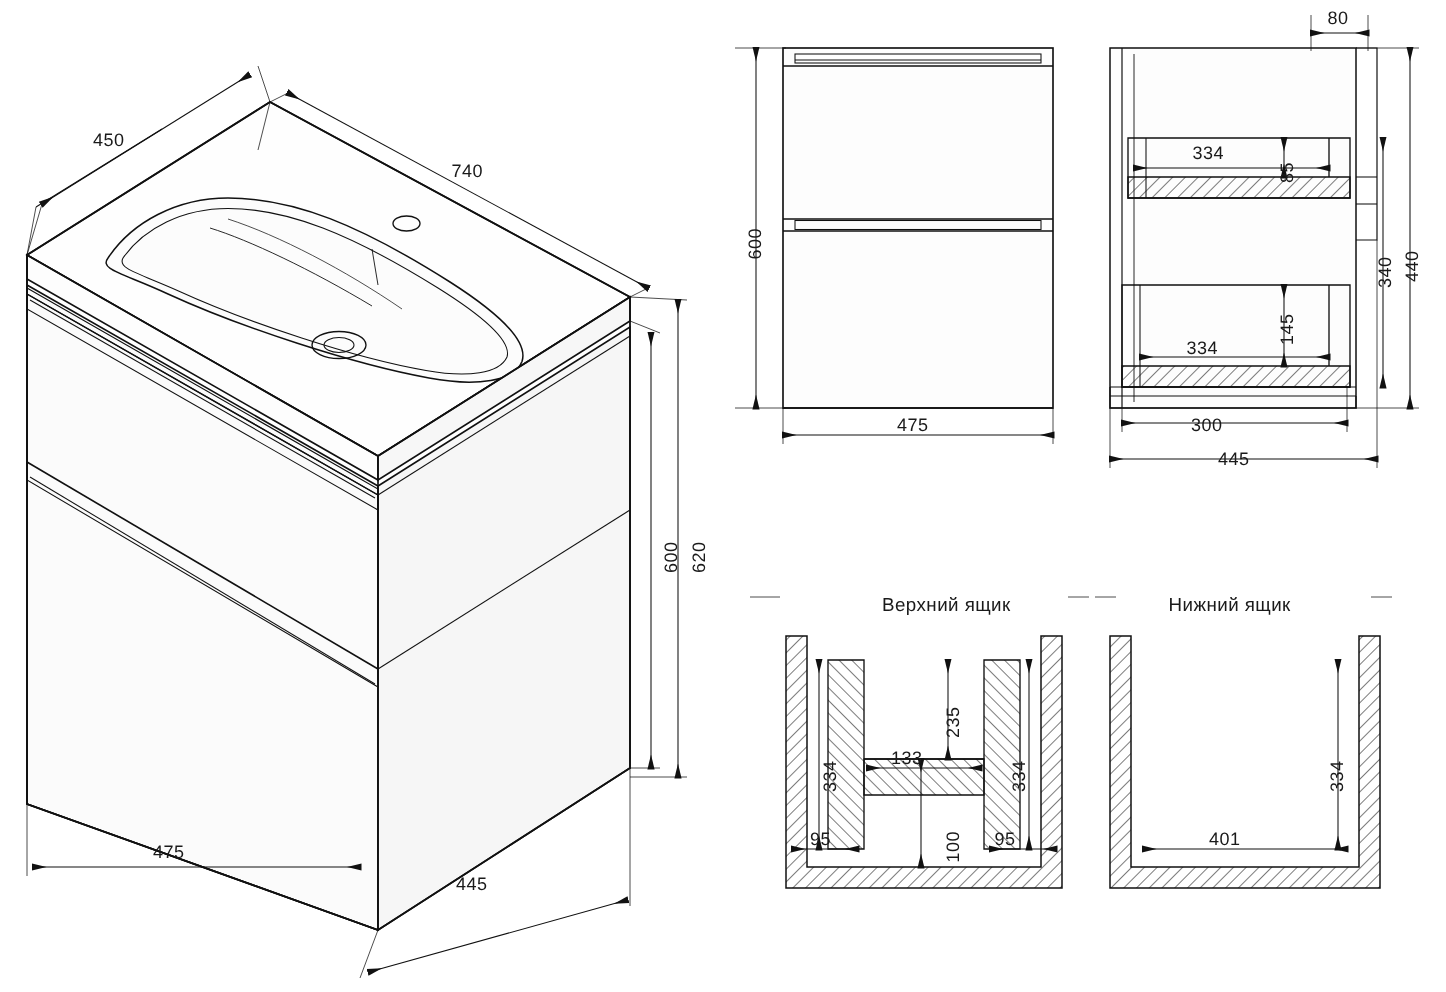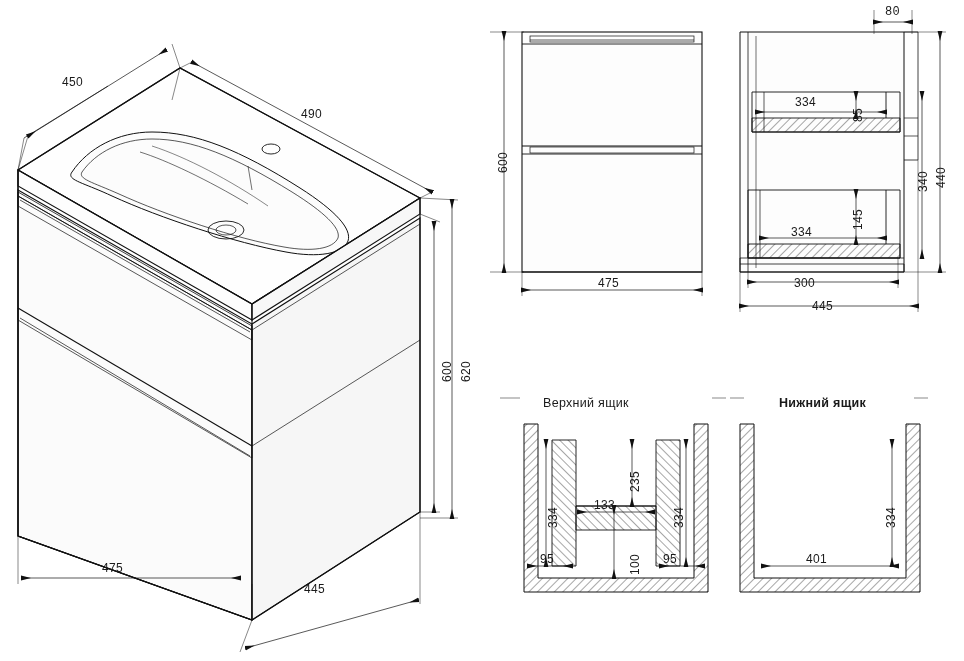--- a/index.html
+++ b/index.html
@@ -236,46 +236,46 @@
       <path d="M740,424 L740,592 L920,592 L920,424 L906,424 L906,578 L754,578 L754,424 Z" fill="url(#hatch)" stroke="#111" stroke-width="1"></path>
     </g>
     <g stroke="#111" stroke-width="0.7" fill="none">
       <line x1="892" y1="440" x2="892" y2="566" marker-start="url(#arS)" marker-end="url(#ar)"></line>
       <line x1="762" y1="566" x2="898" y2="566" marker-start="url(#arS)" marker-end="url(#ar)"></line>
       <line x1="730" y1="398" x2="744" y2="398" stroke-width="0.5"></line>
       <line x1="914" y1="398" x2="928" y2="398" stroke-width="0.5"></line>
     </g>
   </svg>
 
-  <div class="lbl" style="left:62px; top:75px;">450</div>
-  <div class="lbl" style="left:301px; top:107px;">490</div>
+  <div class="lbl" style="left:62px; top:86px;">450</div>
+  <div class="lbl" style="left:301px; top:107px;">740</div>
   <div class="lbl vert" style="left:440px; top:382px;">600</div>
   <div class="lbl vert" style="left:459px; top:382px;">620</div>
   <div class="lbl" style="left:102px; top:561px;">475</div>
   <div class="lbl" style="left:304px; top:582px;">445</div>
 
   <div class="lbl vert" style="left:496px; top:173px;">600</div>
   <div class="lbl" style="left:598px; top:276px;">475</div>
 
-  <div class="lbl" style="left:885px; top:5px;font-family:Liberation Mono, monospace;">80</div>
+  <div class="lbl" style="left:885px; top:5px;">80</div>
   <div class="lbl" style="left:795px; top:95px;">334</div>
   <div class="lbl vert" style="left:851px; top:122px;">85</div>
   <div class="lbl vert" style="left:934px; top:188px;">440</div>
   <div class="lbl vert" style="left:916px; top:192px;">340</div>
   <div class="lbl" style="left:791px; top:225px;">334</div>
   <div class="lbl vert" style="left:851px; top:230px;">145</div>
   <div class="lbl" style="left:794px; top:276px;">300</div>
   <div class="lbl" style="left:812px; top:299px;">445</div>
 
-  <div class="lbl title" style="left:543px; top:396px;">Верхний ящик</div>
+  <div class="lbl title" style="left:588px; top:396px;">Верхний ящик</div>
   <div class="lbl vert" style="left:546px; top:528px;">334</div>
   <div class="lbl vert" style="left:628px; top:492px;">235</div>
   <div class="lbl" style="left:594px; top:498px;">133</div>
   <div class="lbl vert" style="left:672px; top:528px;">334</div>
   <div class="lbl" style="left:540px; top:552px;">95</div>
   <div class="lbl vert" style="left:628px; top:575px;">100</div>
   <div class="lbl" style="left:663px; top:552px;">95</div>
 
-  <div class="lbl title" style="left:779px; top:396px;font-weight:bold;">Нижний ящик</div>
+  <div class="lbl title" style="left:779px; top:396px;">Нижний ящик</div>
   <div class="lbl vert" style="left:884px; top:528px;">334</div>
   <div class="lbl" style="left:806px; top:552px;">401</div>
 
 </div>
 
 </body></html>

